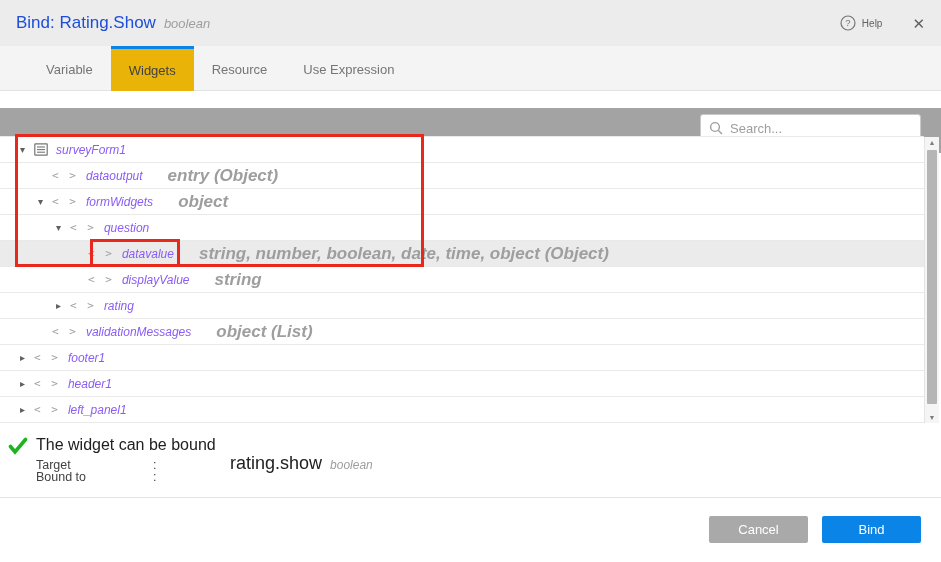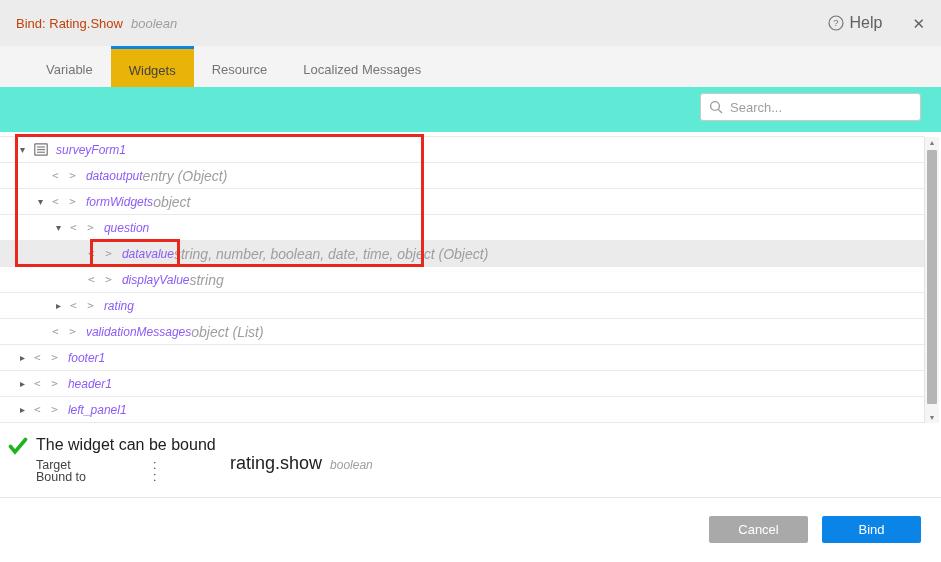--- a/index.html
+++ b/index.html
@@ -4,55 +4,55 @@
 <style>
   * { margin:0; padding:0; box-sizing:border-box; }
   html,body { width:941px; height:562px; }
   body { font-family:"Liberation Sans", sans-serif; background:#fff; position:relative; overflow:hidden; }
 
   .dialog { position:absolute; inset:0; background:#fff; }
 
   
   .hdr { position:absolute; top:0; left:0; right:0; height:46px; background:#ececec;
          display:flex; align-items:center; padding:0 16px; }
-  .hdr-title { font-size:13px; color:#c2410c; }
+  .hdr-title { font-size:17px; color:#1d4ed8; }
   .hdr-type { font-style:italic; font-size:13px; color:#9e9e9e; margin-left:8px; }
   .hdr-right { margin-left:auto; display:flex; align-items:center; gap:8px; }
   .help-wrap { display:flex; align-items:center; gap:6px; cursor:pointer; }
-  .help-label { font-size:16px; color:#616161; }
+  .help-label { font-size:10px; color:#616161; }
   .close-x { font-size:15px; color:#616161; cursor:pointer; margin-left:22px; line-height:1; }
 
   
   .tabs { position:absolute; top:46px; left:0; right:0; height:45px; background:#f4f4f4;
           border-bottom:1px solid #e3e3e3; display:flex; align-items:stretch; padding-left:28px; }
   .tab { display:flex; align-items:center; padding:0 18px; font-size:13px; color:#757575;
          cursor:pointer; border-top:3px solid transparent; }
   .tab.active { background:#eab308; color:#424242; border-top:3px solid #0b84e8;
                 margin-bottom:-1px; }
 
   
-  .search-row { position:absolute; top:87px; left:0; right:0; height:45px; background:#5eead4; }
+  .search-row { position:absolute; top:108px; left:0; right:0; height:45px; background:#a3a3a3; }
   .search-box { position:absolute; right:20px; top:6px; width:221px; height:28px;
                 border:1px solid #c9c9c9; border-radius:3px; background:#fff;
                 display:flex; align-items:center; padding:0 8px; }
   .search-box input { border:none; outline:none; flex:1; font-size:13px; color:#424242;
                       font-family:"Liberation Sans", sans-serif; margin-left:7px; background:transparent; }
   .search-box input::placeholder { color:#9e9e9e; }
 
   
   .tree { position:absolute; top:136px; left:0; width:924px; border-top:1px solid #e9e9e9; }
   .trow { height:26px; display:flex; align-items:center; border-bottom:1px solid #e9e9e9;
           background:#fff; cursor:pointer; }
   .trow.selected { background:#ebebeb; }
   .arrow { display:inline-block; width:14px; font-size:10px; color:#5f5f5f; text-align:left; flex:none; }
   .code-icon { font-size:11px; color:#9e9e9e; letter-spacing:2px; margin-right:8px; flex:none;
                font-family:"DejaVu Sans Mono", monospace; }
   .form-icon { margin-right:8px; flex:none; display:inline-flex; }
   .tlabel { font-size:12px; color:#8b5cf6; white-space:nowrap;font-style:italic; }
-  .ttype { font-size:14px; font-style:italic; color:#9e9e9e; margin-left:0; white-space:nowrap; }
+  .ttype { font-size:17px; font-style:italic; color:#9e9e9e; margin-left:25px; white-space:nowrap;font-weight:bold; }
 
   
   .red-outer { position:absolute; left:15px; top:134px; width:409px; height:133px;
                border:3px solid #e8281c; pointer-events:none; z-index:5; }
   .red-inner { position:absolute; left:90px; top:239px; width:90px; height:28px;
                border:3px solid #e8281c; pointer-events:none; z-index:6; }
 
   
   .sbar { position:absolute; left:924px; top:137px; width:15px; height:286px;
           background:#f5f5f5; border-left:1px solid #e4e4e4; }
@@ -106,21 +106,21 @@
       <div class="tab">
         <span>Variable</span>
       </div>
       <div class="tab active">
         <span>Widgets</span>
       </div>
       <div class="tab">
         <span>Resource</span>
       </div>
       <div class="tab">
-        <span>Localized Messages</span>
+        <span>Use Expression</span>
       </div>
     </div>
 
   <div class="search-row">
     <div class="search-box">
       <span style="display:inline-flex;">
         <svg width="14" height="14" viewBox="0 0 14 14">
           <circle cx="6" cy="6" r="4.4" fill="none" stroke="#9e9e9e" stroke-width="1.4"></circle>
           <line x1="9.4" y1="9.4" x2="13" y2="13" stroke="#9e9e9e" stroke-width="1.4"></line>
         </svg>

